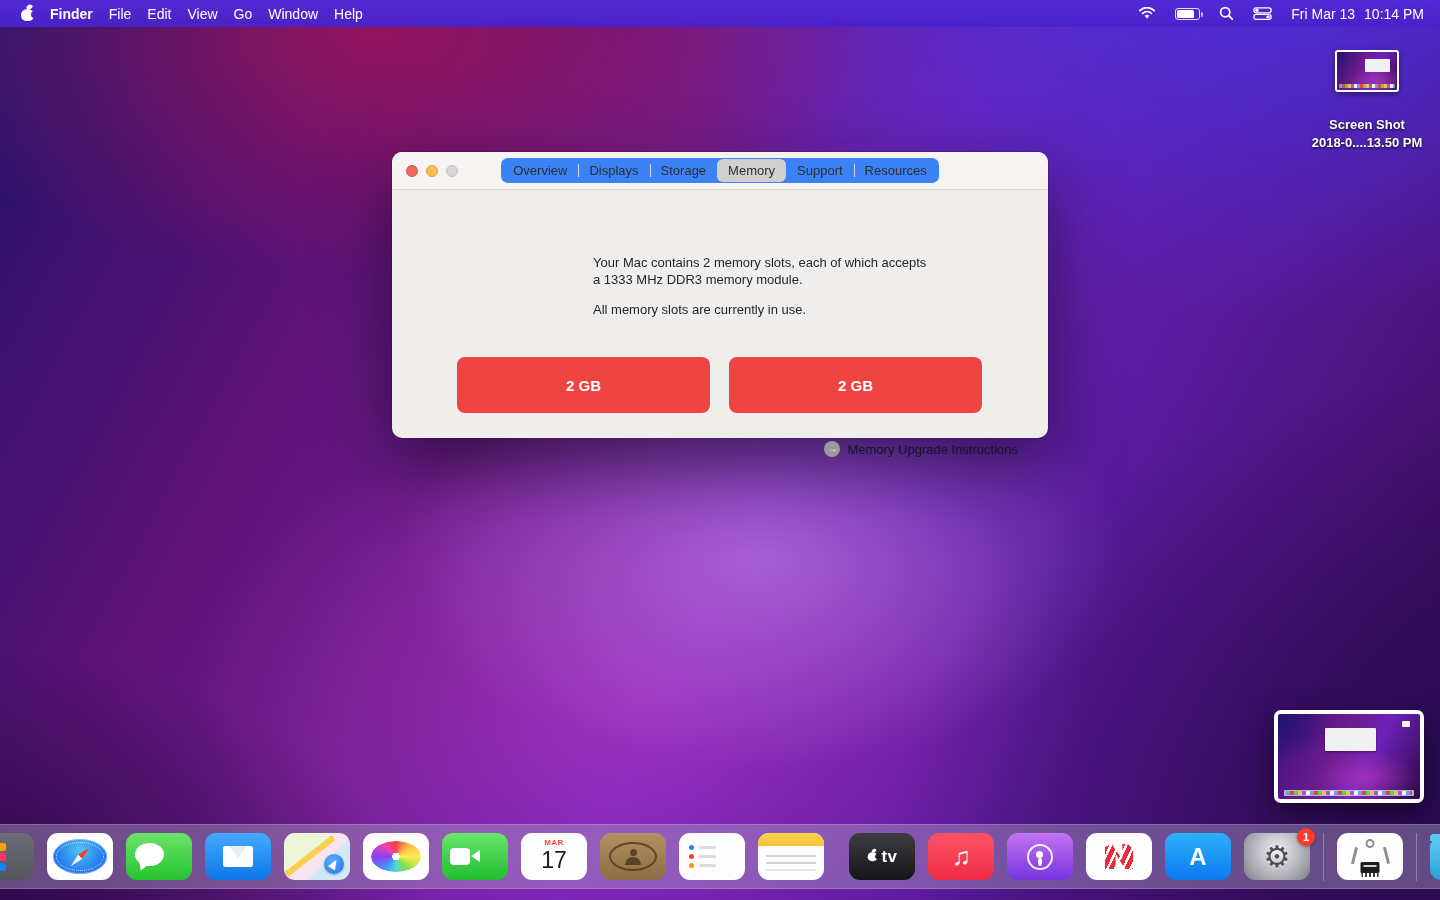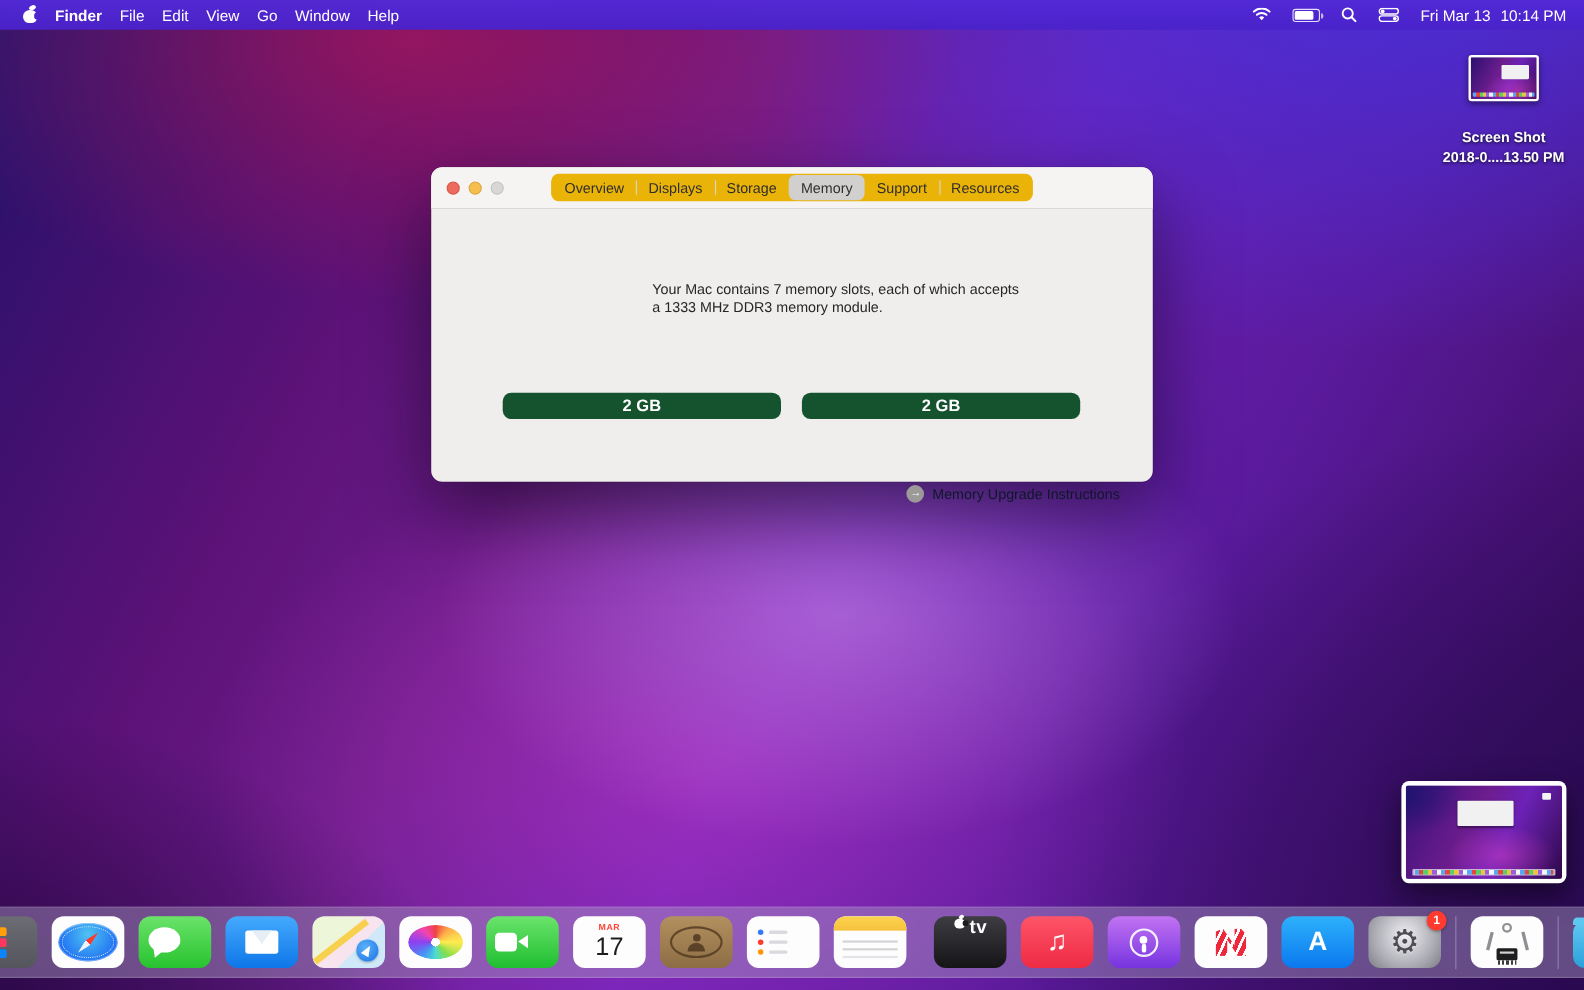--- a/index.html
+++ b/index.html
@@ -62,21 +62,21 @@
   .titlebar {
     position:relative; height:38px; background:#f5f4f3; border-radius:10px 10px 0 0;
     border-bottom:1px solid #dbd9d8; display:flex; align-items:center; justify-content:center;
   }
   .traffic { position:absolute; left:14px; top:13px; display:flex; gap:8px; }
   .tl { width:12px; height:12px; border-radius:50%; }
   .tl.red { background:#ed6a5e; border:0.5px solid #d65549; }
   .tl.yellow { background:#f5bf4f; border:0.5px solid #dfa63c; }
   .tl.gray { background:#d9d7d6; border:0.5px solid #c5c3c2; }
 
-  .tabbar { display:flex; align-items:stretch; background:#eab308; border-radius:7px; padding:1px; font-size:13px; color:#2e2e2e; }
+  .tabbar { display:flex; align-items:stretch; background:#3b82f6; border-radius:7px; padding:1px; font-size:13px; color:#2e2e2e; }
   .tab { padding:4px 11px; border-radius:6px; position:relative; cursor:default; white-space:nowrap; }
   .tab + .tab::before { content:""; position:absolute; left:0; top:5px; bottom:5px; width:1px; background:#d8d6d5; }
   .tab.active { background:#d2d0cf; font-weight:400; }
   .tab.active::before, .tab.active + .tab::before { background:transparent; }
 
   .win-content { position:relative; height:247px; font-size:13px; color:#262626; }
 
   .mem-badge {
     position:absolute; left:43px; top:63px; width:112px; height:62px;
     background:linear-gradient(180deg, #39a0c4 0%, #1b7da3 55%, #156f92 100%);
@@ -85,21 +85,21 @@
     display:flex; flex-direction:column; align-items:center; justify-content:center; color:#fff;
   }
   .mem-badge .val { font-size:17px; font-weight:bold; }
   .mem-badge .lab { font-size:11px; font-weight:bold; margin-top:3px; }
 
   .mem-text { position:absolute; left:201px; top:64px; width:338px; line-height:17px; }
   .mem-text .note { margin-top:13px; }
 
   .slots { position:absolute; left:65px; top:167px; display:flex; gap:19px; }
   .slot {
-    width:253px; height:24px; background:#14532d; border-radius:8px;
+    width:253px; height:56px; background:#ef4444; border-radius:8px;
     display:flex; align-items:center; justify-content:center;
     color:#fff; font-size:15px; font-weight:bold;
   }
 
   .upgrade { position:absolute; top:251px; right:30px; display:flex; align-items:center; gap:7px; cursor:pointer; }
   .upg-arrow { width:16px; height:16px; border-radius:50%; background:#9b9a99; color:#fff; font-size:10px; font-weight:bold;
     display:flex; align-items:center; justify-content:center; line-height:1; }
   .upgrade .txt { font-size:13px; color:#0f172a; }
 
   
@@ -183,21 +183,21 @@
   .reminders { background:#fdfdfd; }
   .reminders::before { content:""; position:absolute; left:10px; top:12px; width:5px; height:5px; border-radius:50%; background:#2f7cf6;
     box-shadow:0 9px 0 #ff3b30, 0 18px 0 #ff9500; }
   .reminders::after { content:""; position:absolute; left:20px; top:13px; width:17px; height:3px; border-radius:2px; background:#d9d9de;
     box-shadow:0 9px 0 #d9d9de, 0 18px 0 #d9d9de; }
   
   .notes { background:#fdfdfd; overflow:hidden; }
   .notes::before { content:""; position:absolute; left:0; right:0; top:0; height:13px; background:linear-gradient(180deg,#fbd34d,#f6c23c); }
   .notes::after { content:""; position:absolute; left:8px; right:8px; top:22px; height:2px; background:#d4d4d8; box-shadow:0 7px 0 #d4d4d8, 0 14px 0 #e4e4e8; }
   
-  .appletv { background:linear-gradient(180deg,#3d3d42,#151518); display:flex; align-items:flex-start; justify-content:center; gap:2px;margin-left:12px; }
+  .appletv { background:linear-gradient(180deg,#3d3d42,#151518); display:flex; align-items:center; justify-content:center; gap:2px;margin-left:12px; }
   .appletv .apple-shape { --bite:#1c1c20; transform:scale(0.75); margin-top:-2px; }
   .tv-label { color:#fff; font-size:17px; font-weight:bold; letter-spacing:0.5px; }
   
   .music { background:linear-gradient(180deg,#fd5468,#ee2b43); display:flex; align-items:center; justify-content:center; }
   .music .glyph { color:#fff; font-size:25px; line-height:1; }
   
   .podcasts { background:linear-gradient(180deg,#c273f2,#7634e0); }
   .pod { position:absolute; left:50%; top:50%; transform:translate(-50%,-50%); width:26px; height:26px; border-radius:50%; border:2.5px solid rgba(255,255,255,0.9); }
   .pod::before { content:""; position:absolute; left:7px; top:5px; width:7px; height:7px; border-radius:50%; background:#fff; }
   .pod::after { content:""; position:absolute; left:8.5px; top:12px; width:4px; height:8px; border-radius:2px; background:#fff; }
@@ -309,21 +309,22 @@
         <span class="tab">Storage</span>
         <span class="tab active">Memory</span>
         <span class="tab">Support</span>
         <span class="tab">Resources</span>
       </div>
     </div>
 
     <div class="win-content">
 
       <div class="mem-text">
-        <div>Your Mac contains 7 memory slots, each of which accepts a 1333 MHz DDR3 memory module.</div>
+        <div>Your Mac contains 2 memory slots, each of which accepts a 1333 MHz DDR3 memory module.</div>
+        <div class="note">All memory slots are currently in use.</div>
       </div>
 
       <div class="slots">
         <div class="slot">2 GB</div>
         <div class="slot">2 GB</div>
       </div>
 
       <div class="upgrade">
         <span class="upg-arrow">→</span>
         <span class="txt">Memory Upgrade Instructions</span>

